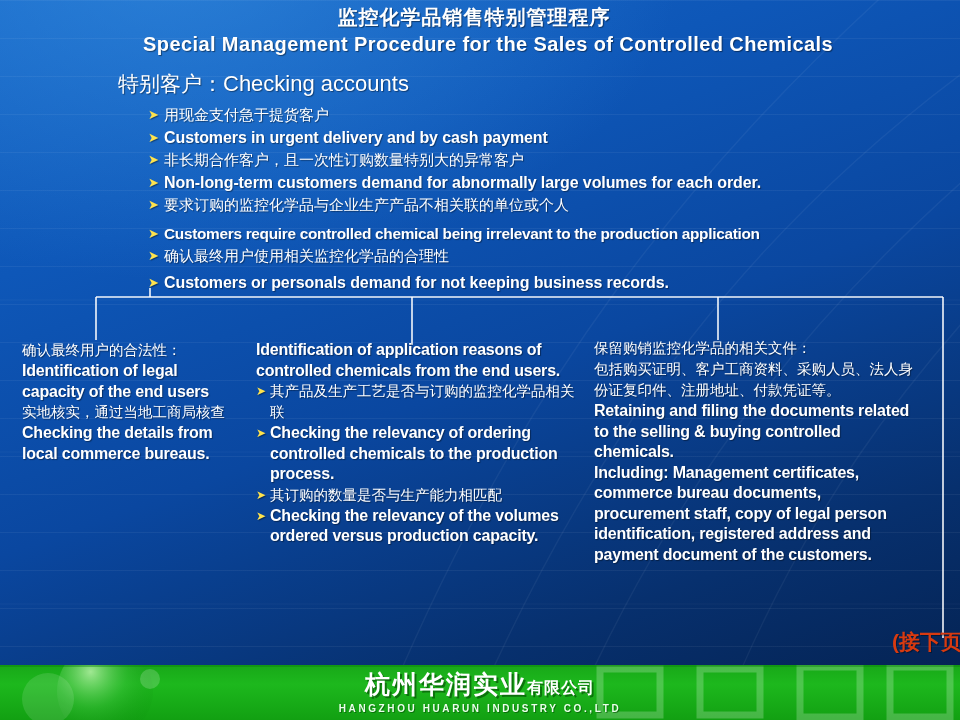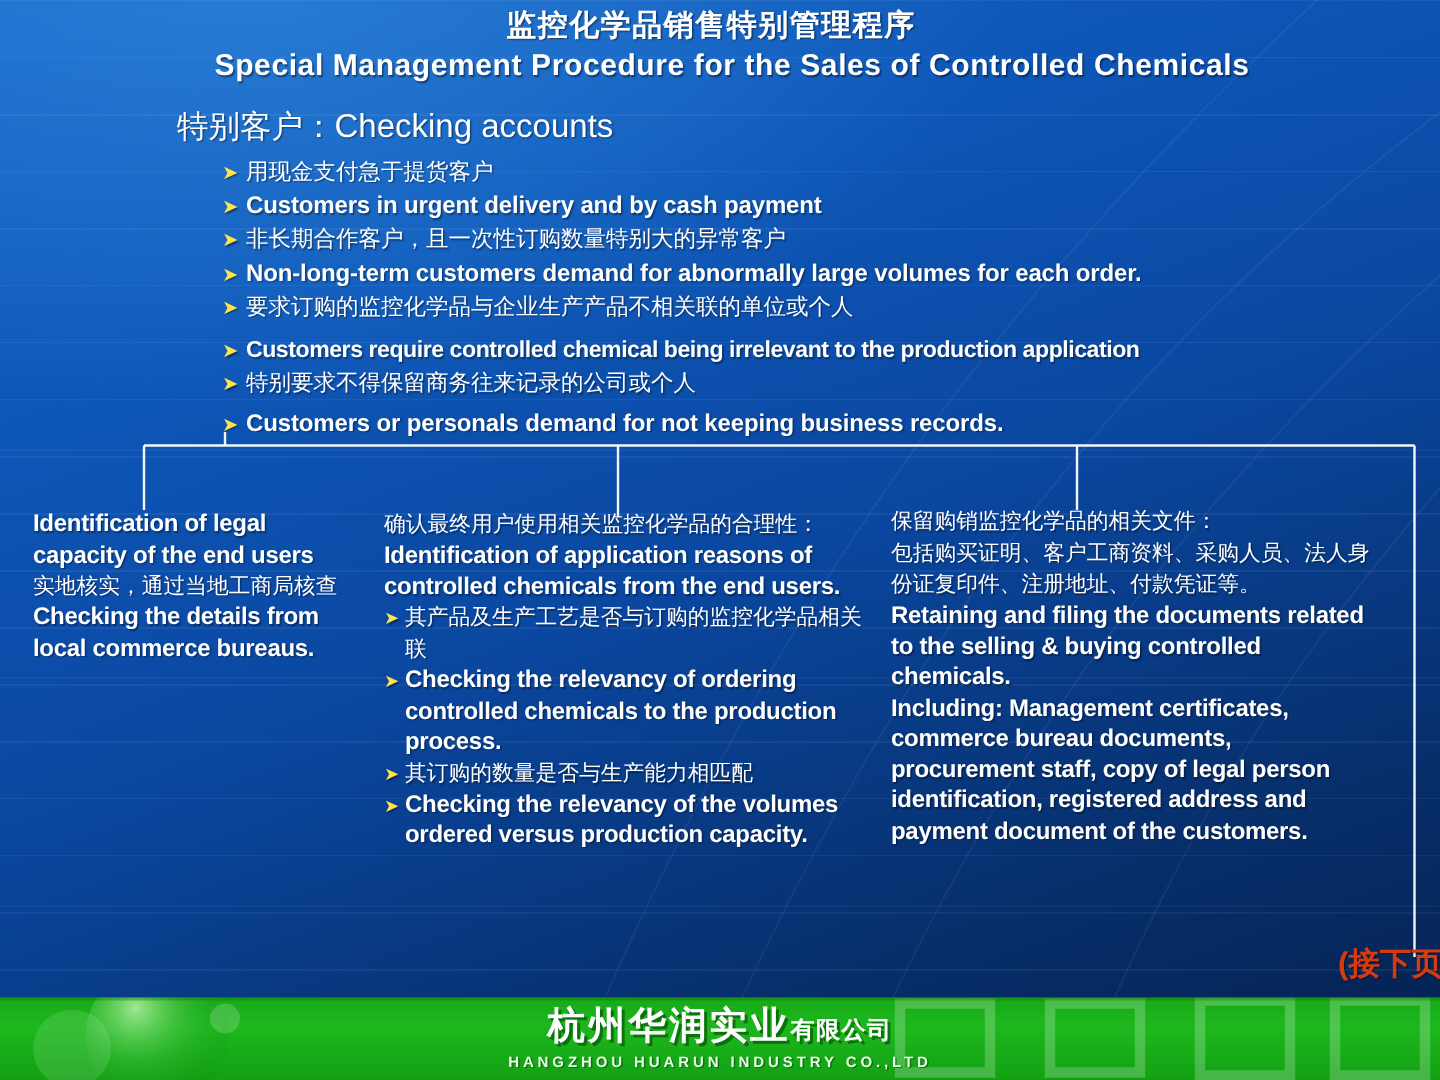--- a/index.html
+++ b/index.html
@@ -131,46 +131,46 @@
     <span class="cn">特别客户：</span><span class="en">Checking accounts</span>
   </div>
 
   <div id="bullets">
     <div class="bl cn"><span class="arrow">➤</span><span>用现金支付急于提货客户</span></div>
     <div class="bl en"><span class="arrow">➤</span><span>Customers in urgent delivery and by cash payment</span></div>
     <div class="bl cn"><span class="arrow">➤</span><span>非长期合作客户，且一次性订购数量特别大的异常客户</span></div>
     <div class="bl en"><span class="arrow">➤</span><span>Non-long-term customers demand for abnormally large volumes for each order.</span></div>
     <div class="bl cn"><span class="arrow">➤</span><span>要求订购的监控化学品与企业生产产品不相关联的单位或个人</span></div>
     <div class="bl en wide" style="margin-top:6px;"><span class="arrow">➤</span><span>Customers require controlled chemical being irrelevant to the production application</span></div>
-    <div class="bl cn"><span class="arrow">➤</span><span>特别要求不得保留商务往来记录的公司或个人</span></div>
+    <div class="bl cn"><span class="arrow">➤</span><span>确认最终用户使用相关监控化学品的合理性</span></div>
     <div class="bl en" style="margin-top:4px;"><span class="arrow">➤</span><span>Customers or personals demand for not keeping business records.</span></div>
   </div>
 
   <svg id="connectors" viewBox="0 0 960 720">
     <g stroke="#ffffff" stroke-width="1.6" fill="none" stroke-opacity="0.95">
 
       <path d="M 150 288 L 150 297"></path>
 
       <path d="M 96 297 L 943 297"></path>
 
       <path d="M 96 297 L 96 340"></path>
       <path d="M 412 297 L 412 345"></path>
       <path d="M 718 297 L 718 340"></path>
       <path d="M 943 297 L 943 638"></path>
     </g>
   </svg>
 
   <div class="col" id="col1">
+    <div class="cn">确认最终用户的合法性：</div>
     <div class="en">Identification of legal capacity of the end users</div>
     <div class="cn">实地核实，通过当地工商局核查</div>
     <div class="en">Checking the details from local commerce bureaus.</div>
   </div>
 
   <div class="col" id="col2">
-    <div class="cn">确认最终用户使用相关监控化学品的合理性：</div>
     <div class="en">Identification of application reasons of controlled chemicals from the end users.</div>
     <div class="cn li"><span class="arrow">➤</span><span>其产品及生产工艺是否与订购的监控化学品相关联</span></div>
     <div class="en li"><span class="arrow">➤</span><span>Checking the relevancy of ordering controlled chemicals to the production process.</span></div>
     <div class="cn li"><span class="arrow">➤</span><span>其订购的数量是否与生产能力相匹配</span></div>
     <div class="en li"><span class="arrow">➤</span><span>Checking the relevancy of the volumes ordered versus production capacity.</span></div>
   </div>
 
   <div class="col" id="col3">
     <div class="cn">保留购销监控化学品的相关文件：</div>
     <div class="cn">包括购买证明、客户工商资料、采购人员、法人身份证复印件、注册地址、付款凭证等。</div>

